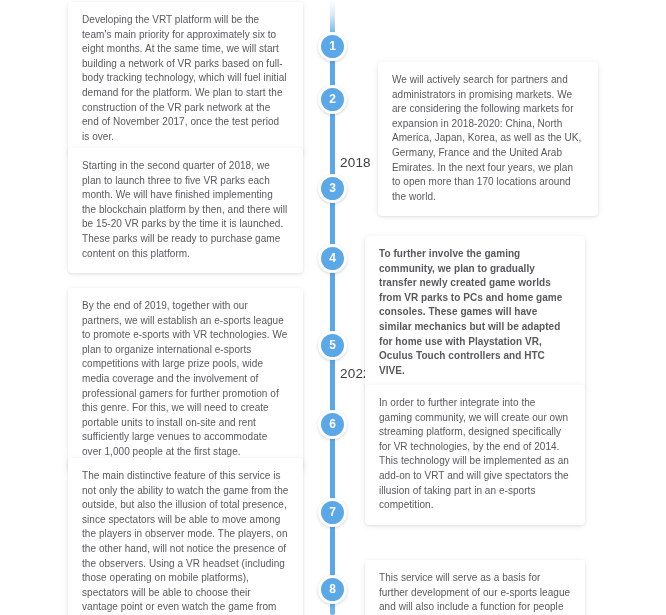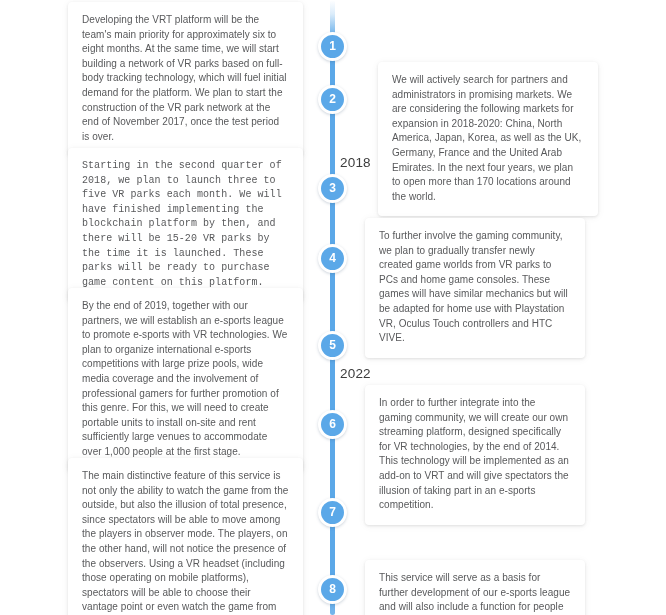--- a/index.html
+++ b/index.html
@@ -110,24 +110,24 @@
       <div class="marker" style="top: 498px;">7</div>
       <div class="marker" style="top: 575px;">8</div>
     </div>
   <div id="cards-layer">
       <div class="card" style="left: 68px; top: 2px; width: 235px;">
         <p class="card-text">Developing the VRT platform will be the team's main priority for approximately six to eight months. At the same time, we will start building a network of VR parks based on full-body tracking technology, which will fuel initial demand for the platform. We plan to start the construction of the VR park network at the end of November 2017, once the test period is over.</p>
       </div>
       <div class="card" style="left: 378px; top: 62px; width: 220px;">
         <p class="card-text">We will actively search for partners and administrators in promising markets. We are considering the following markets for expansion in 2018-2020: China, North America, Japan, Korea, as well as the UK, Germany, France and the United Arab Emirates. In the next four years, we plan to open more than 170 locations around the world.</p>
       </div>
-      <div class="card" style="left: 68px; top: 148px; width: 235px; font-family: Liberation Mono, monospace;">
+      <div class="card" style="left: 68px; top: 148px; width: 235px;">
         <p class="card-text">Starting in the second quarter of 2018, we plan to launch three to five VR parks each month. We will have finished implementing the blockchain platform by then, and there will be 15-20 VR parks by the time it is launched. These parks will be ready to purchase game content on this platform.</p>
       </div>
-      <div class="card" style="left: 365px; top: 218px; width: 220px;">
+      <div class="card" style="left: 365px; top: 236px; width: 220px; font-weight: bold;">
         <p class="card-text">To further involve the gaming community, we plan to gradually transfer newly created game worlds from VR parks to PCs and home game consoles. These games will have similar mechanics but will be adapted for home use with Playstation VR, Oculus Touch controllers and HTC VIVE.</p>
       </div>
       <div class="card" style="left: 68px; top: 288px; width: 235px;">
         <p class="card-text">By the end of 2019, together with our partners, we will establish an e-sports league to promote e-sports with VR technologies. We plan to organize international e-sports competitions with large prize pools, wide media coverage and the involvement of professional gamers for further promotion of this genre. For this, we will need to create portable units to install on-site and rent sufficiently large venues to accommodate over 1,000 people at the first stage.</p>
       </div>
       <div class="card" style="left: 365px; top: 385px; width: 220px;">
         <p class="card-text">In order to further integrate into the gaming community, we will create our own streaming platform, designed specifically for VR technologies, by the end of 2014. This technology will be implemented as an add-on to VRT and will give spectators the illusion of taking part in an e-sports competition.</p>
       </div>
       <div class="card" style="left: 68px; top: 458px; width: 235px;">
         <p class="card-text">The main distinctive feature of this service is not only the ability to watch the game from the outside, but also the illusion of total presence, since spectators will be able to move among the players in observer mode. The players, on the other hand, will not notice the presence of the observers. Using a VR headset (including those operating on mobile platforms), spectators will be able to choose their vantage point or even watch the game from the players' perspective. The platform will also support a system of votes and ratings for popular streamers.</p>

